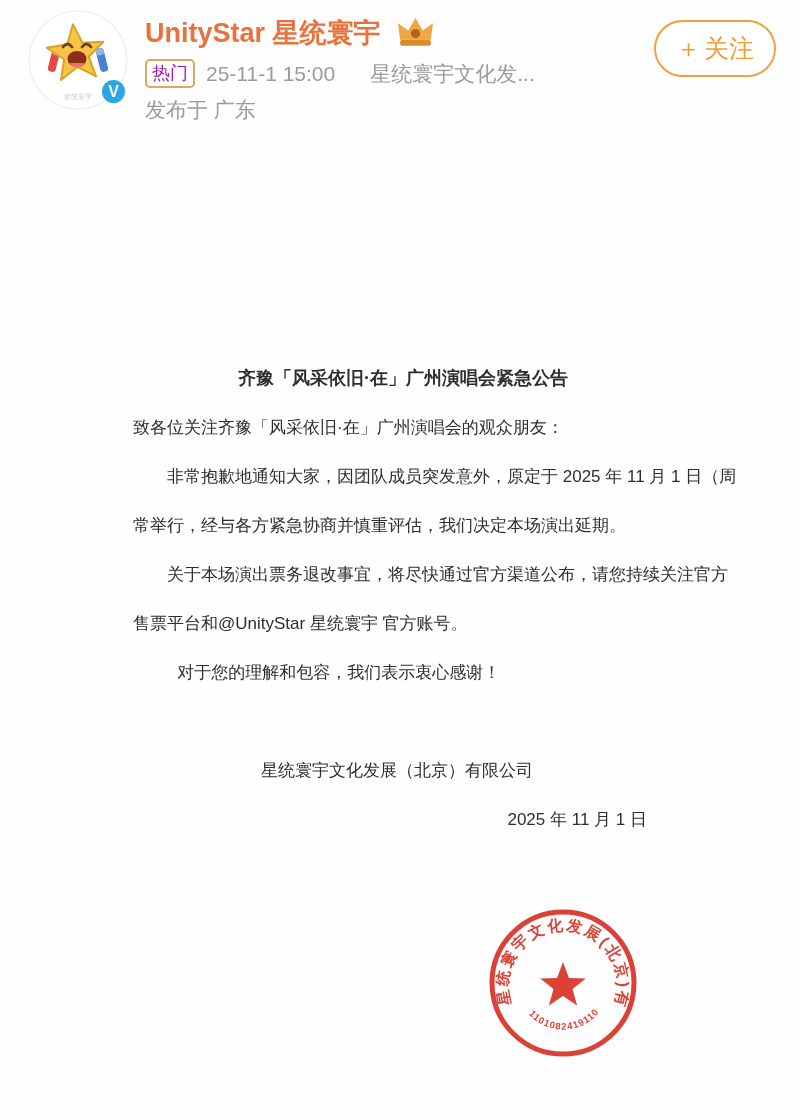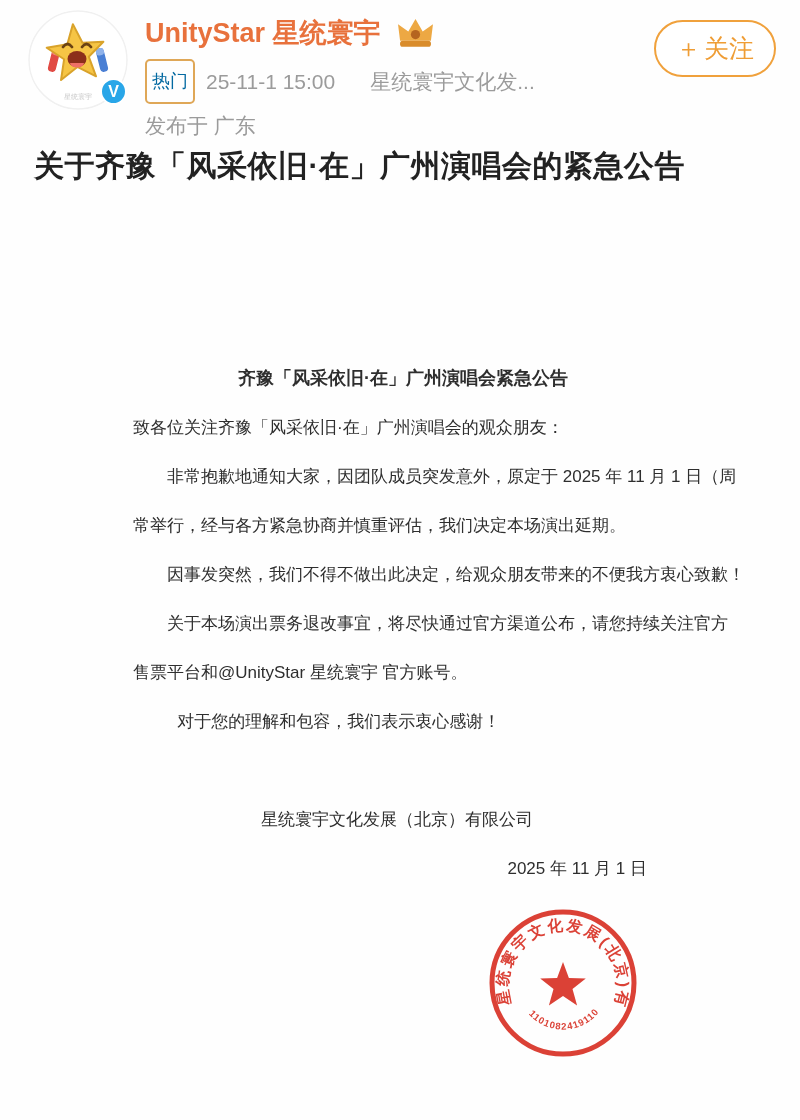--- a/index.html
+++ b/index.html
@@ -12,27 +12,27 @@
   }
   
   .avatar-wrap { position:absolute; left:28px; top:10px; width:100px; height:100px; cursor:pointer; }
   .avatar-svg { width:100px; height:100px; border-radius:50%; display:block; }
   .v-badge {
     position:absolute; left:72px; top:68px; width:27px; height:27px; border-radius:50%;
     background:#29a6e8; color:#fff; font-weight:bold; font-size:16px;
     display:flex; align-items:center; justify-content:center; border:2px solid #fff;
   }
   .head-info { position:absolute; left:145px; top:16px; }
-  .username-row { display:flex; align-items:center; gap:16px; }
+  .username-row { display:flex; gap:16px; }
   .username { color:#e8713c; font-size:27px; font-weight:600; line-height:34px; cursor:pointer; }
   .crown-svg { width:37px; height:33px; }
   .meta-row { display:flex; align-items:center; gap:11px; margin-top:9px; color:#9b9b9b; font-size:21px; }
   .hot-tag {
-    color:#0369a1; border:2px solid #dfa757; border-radius:5px;
-    font-size:18px; line-height:23px; padding:9px 5px; cursor:pointer;
+    color:#a21caf; border:2px solid #dfa757; border-radius:5px;
+    font-size:18px; line-height:23px; padding:1px 5px; cursor:pointer;
   }
   .source { cursor:pointer;margin-left:24px; }
   .loc-row { margin-top:8px; color:#9b9b9b; font-size:21px; }
   .follow-btn {
     position:absolute; right:24px; top:20px; width:122px; height:57px;
     border:2.5px solid #f0a13c; border-radius:29px; background:#ffffff;
     color:#ef9d35; font-size:25px; display:flex; align-items:center; justify-content:center;
     gap:3px; cursor:pointer; font-family:inherit;
   }
   
@@ -110,28 +110,26 @@
       </div>
       <div class="loc-row">发布于 广东</div>
     </div>
 
     <button class="follow-btn">
       <span>＋</span>
         <span>关注</span>
     </button>
   </div>
 
-  <div class="post-title">关于齐豫「风采依旧·在」广州演唱会的紧急公告</div>
 
   <div class="doc">
     <div class="doc-title">齐豫「风采依旧·在」广州演唱会紧急公告</div>
     <div class="doc-line">致各位关注齐豫「风采依旧·在」广州演唱会的观众朋友：</div>
     <div class="doc-line ind2">非常抱歉地通知大家，因团队成员突发意外，原定于 2025 年 11 月 1 日（周</div>
     <div class="doc-line">常举行，经与各方紧急协商并慎重评估，我们决定本场演出延期。</div>
-    <div class="doc-line ind2">因事发突然，我们不得不做出此决定，给观众朋友带来的不便我方衷心致歉！</div>
     <div class="doc-line ind2">关于本场演出票务退改事宜，将尽快通过官方渠道公布，请您持续关注官方</div>
     <div class="doc-line">售票平台和@UnityStar 星统寰宇 官方账号。</div>
     <div class="doc-line ind26">对于您的理解和包容，我们表示衷心感谢！</div>
     <div class="doc-line sig">星统寰宇文化发展（北京）有限公司</div>
     <div class="doc-line date">2025 年 11 月 1 日</div>
   </div>
 
   <svg class="seal" viewBox="0 0 150 150">
     <defs>
       <path id="sealTop" d="M 24,98 A 55,55 0 1 1 126,98" fill="none"></path>

